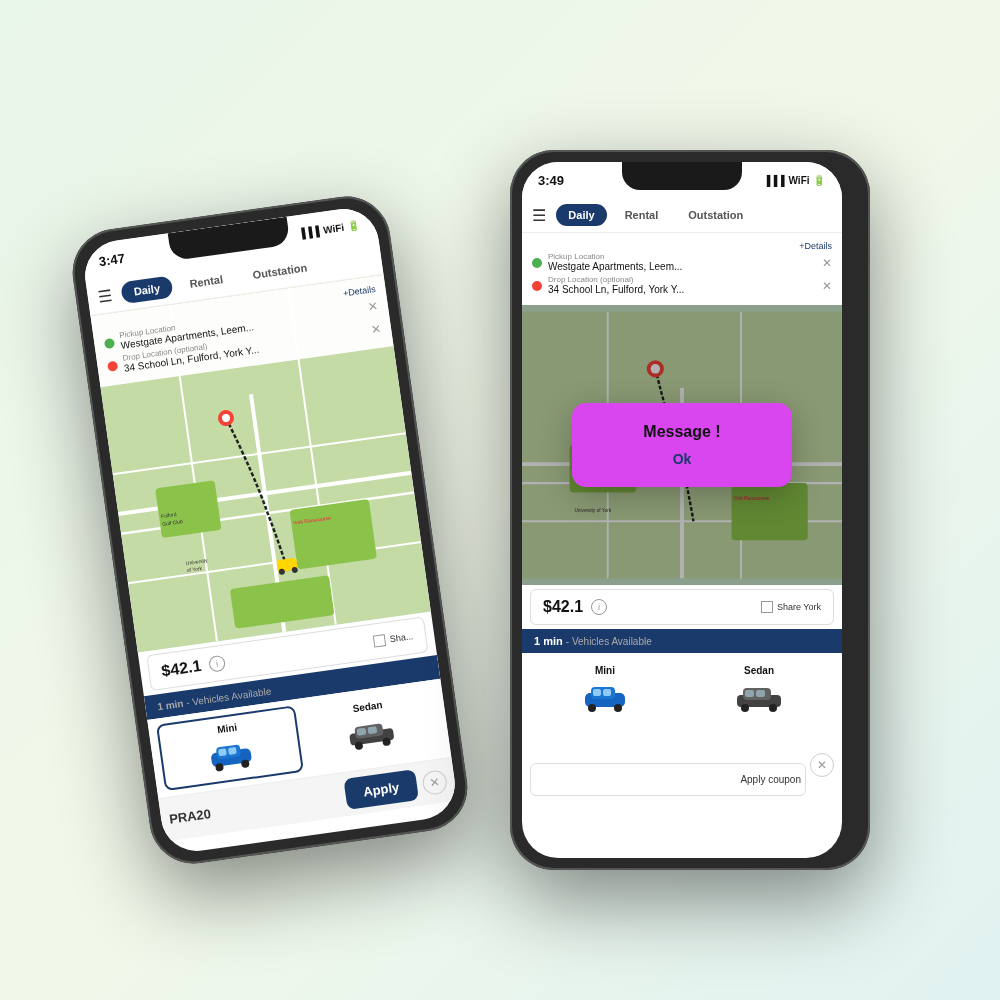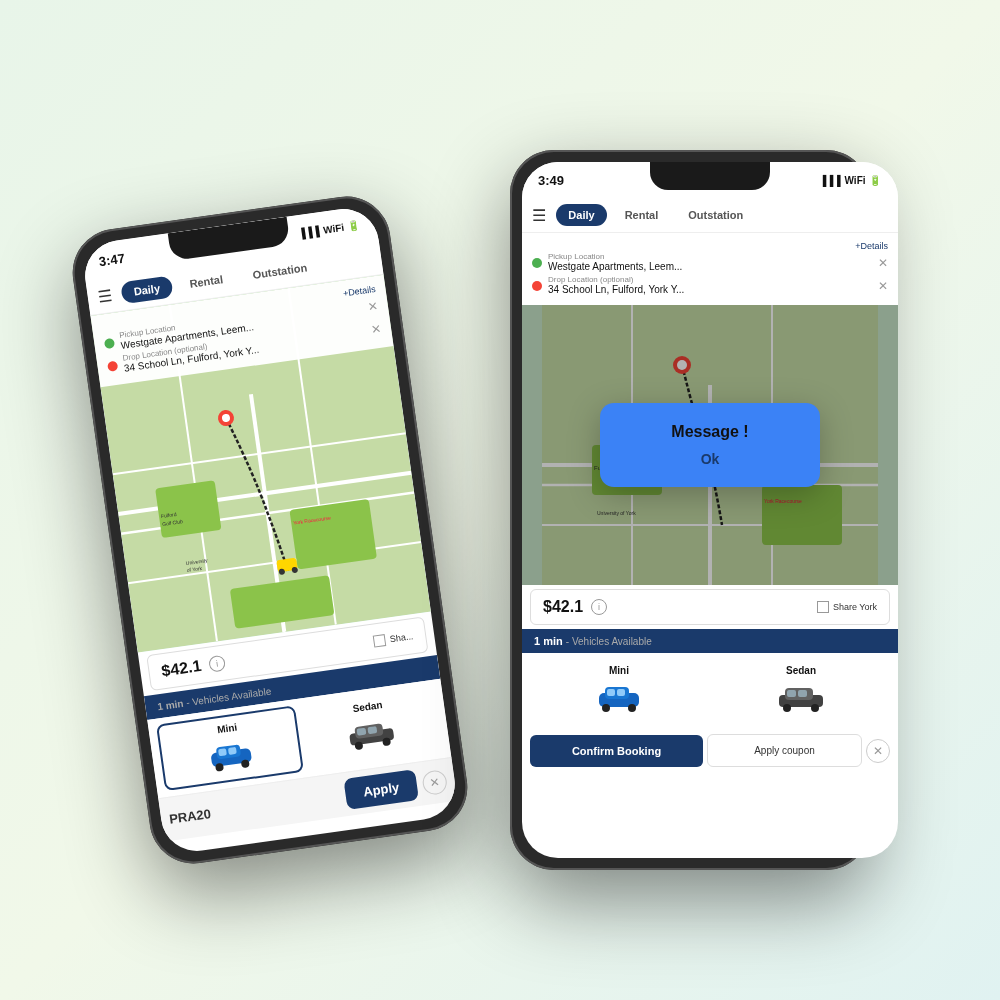--- a/index.html
+++ b/index.html
@@ -68,21 +68,21 @@
     .phone-2 {
       width: 360px;
       height: 720px;
       right: 80px;
       top: 100px;
       z-index: 5;
       padding: 12px;
     }
 
     .phone-2 .phone-screen {
-      width: 376px;
+      width: 320px;
       height: 696px;
     }
 
     
     .status-bar {
       height: 36px;
       background: #fff;
       display: flex;
       align-items: center;
       justify-content: space-between;
@@ -323,21 +323,22 @@
     }
 
     .coupon-btn {
       flex: 1;
       border: 1px solid #ddd;
       border-radius: 6px;
       padding: 10px 4px;
       font-size: 10px;
       color: #333;
       background: #fff;
-      text-align: center;
+      text-align: right;
+      margin-top: 29px;
     }
 
     .close-circle {
       width: 24px;
       height: 24px;
       border-radius: 50%;
       border: 1.5px solid #ccc;
       display: flex;
       align-items: center;
       justify-content: center;
@@ -383,21 +384,21 @@
       right: 0;
       bottom: 0;
       background: rgba(0,0,0,0.3);
       z-index: 50;
       display: flex;
       align-items: center;
       justify-content: center;
     }
 
     .dialog-box {
-      background: #3b82f6;
+      background: #d946ef;
       border-radius: 14px;
       padding: 20px 24px;
       width: 220px;
       box-shadow: 0 8px 32px rgba(0,0,0,0.25);
       text-align: center;
     }
 
     .dialog-title {
       font-size: 16px;
       font-weight: 700;
@@ -662,21 +663,20 @@
               <circle cx="14" cy="27" r="4" fill="#222"></circle>
               <circle cx="42" cy="27" r="4" fill="#222"></circle>
               <rect x="14" y="9" width="9" height="7" rx="2" fill="#90A4AE"></rect>
               <rect x="25" y="9" width="9" height="7" rx="2" fill="#90A4AE"></rect>
             </svg>
           </div>
         </div>
       </div>
 
       <div class="confirm-bar">
-        <button class="confirm-btn">Confirm Booking</button>
         <div class="coupon-btn">Apply coupon</div>
         <div class="close-circle">✕</div>
       </div>
 
     </div>
   </div>
 
 </div>
 
 </body></html>

